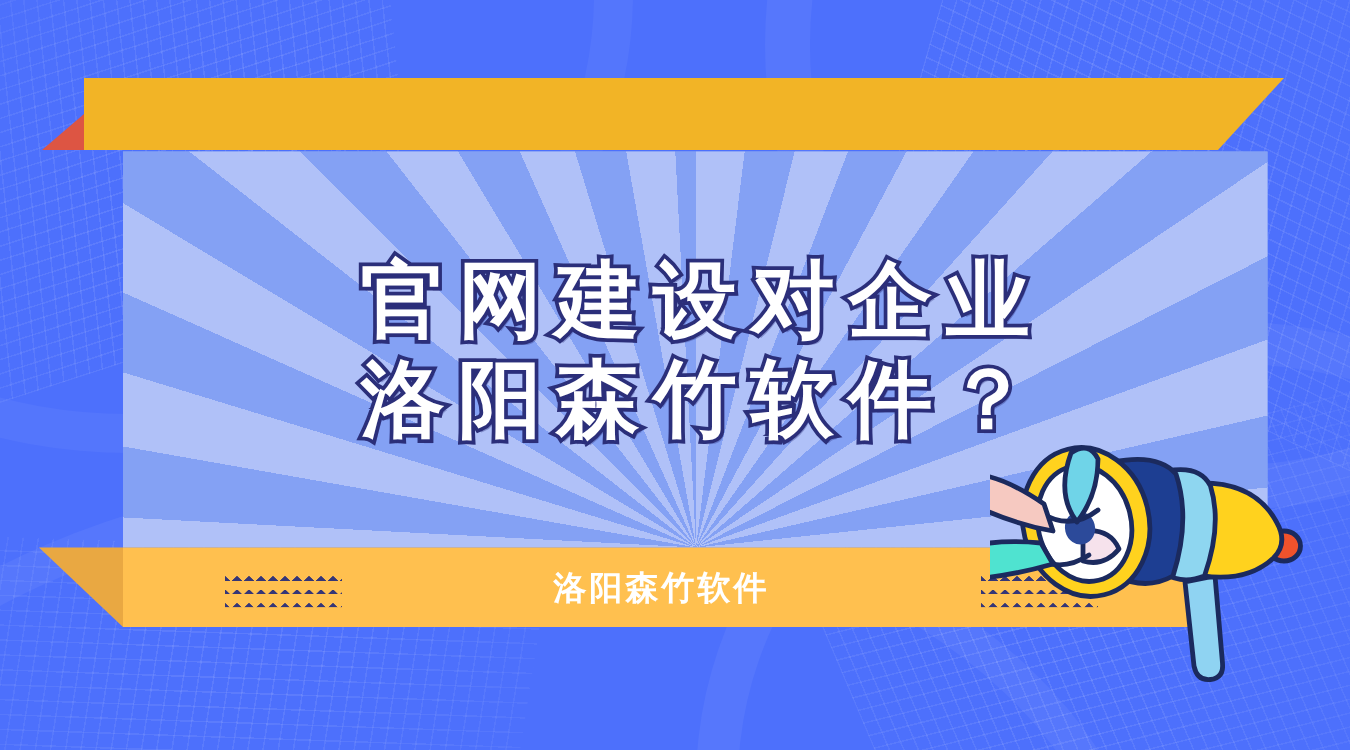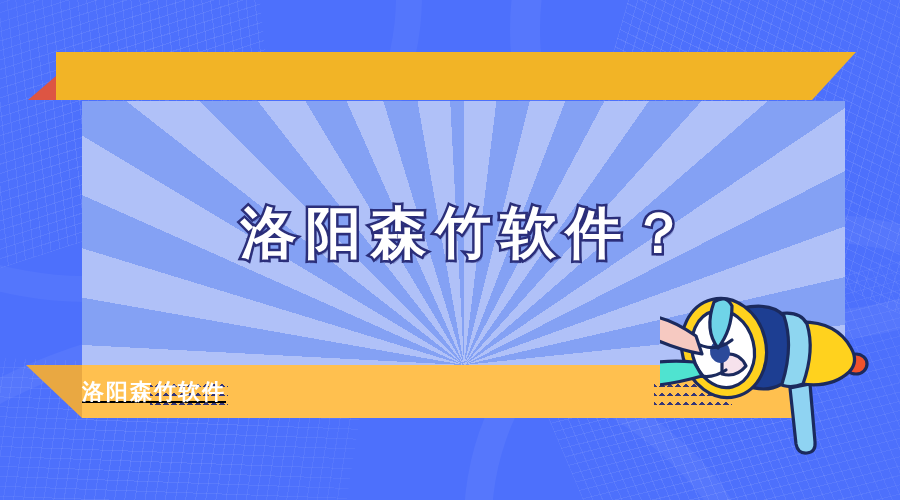--- a/index.html
+++ b/index.html
@@ -191,22 +191,21 @@
   
   .bottom-banner {
     position: absolute;
     left: 82px;
     top: 365px;
     width: 718px;
     height: 53px;
     background: #ffc04f;
     display: flex;
     align-items: center;
-    justify-content: flex-start;
-    text-decoration: underline;
+    justify-content: center;
   }
   .bottom-banner-wing {
     position: absolute;
     left: 26px;
     top: 365px;
     width: 0;
     height: 0;
     border-style: solid;
     border-width: 0 56px 53px 0;
     border-color: transparent #e9a842 transparent transparent;
@@ -262,20 +261,21 @@
   <div class="mesh mesh-tr"></div>
   <div class="mesh mesh-br"></div>
   <div class="mesh mesh-bl"></div>
 
   <div class="top-banner-notch"></div>
   <div class="top-banner"></div>
 
   <div class="panel">
     <div class="rays"></div>
     <div class="headline">
+      <div class="headline-line">官网建设对企业</div>
       <div class="headline-line">洛阳森竹软件？</div>
     </div>
   </div>
 
   <div class="bottom-banner-wing"></div>
   <div class="bottom-banner">
     <div class="zigzag zigzag-left"></div>
     <div class="brand-text">洛阳森竹软件</div>
     <div class="zigzag zigzag-right"></div>
   </div>

